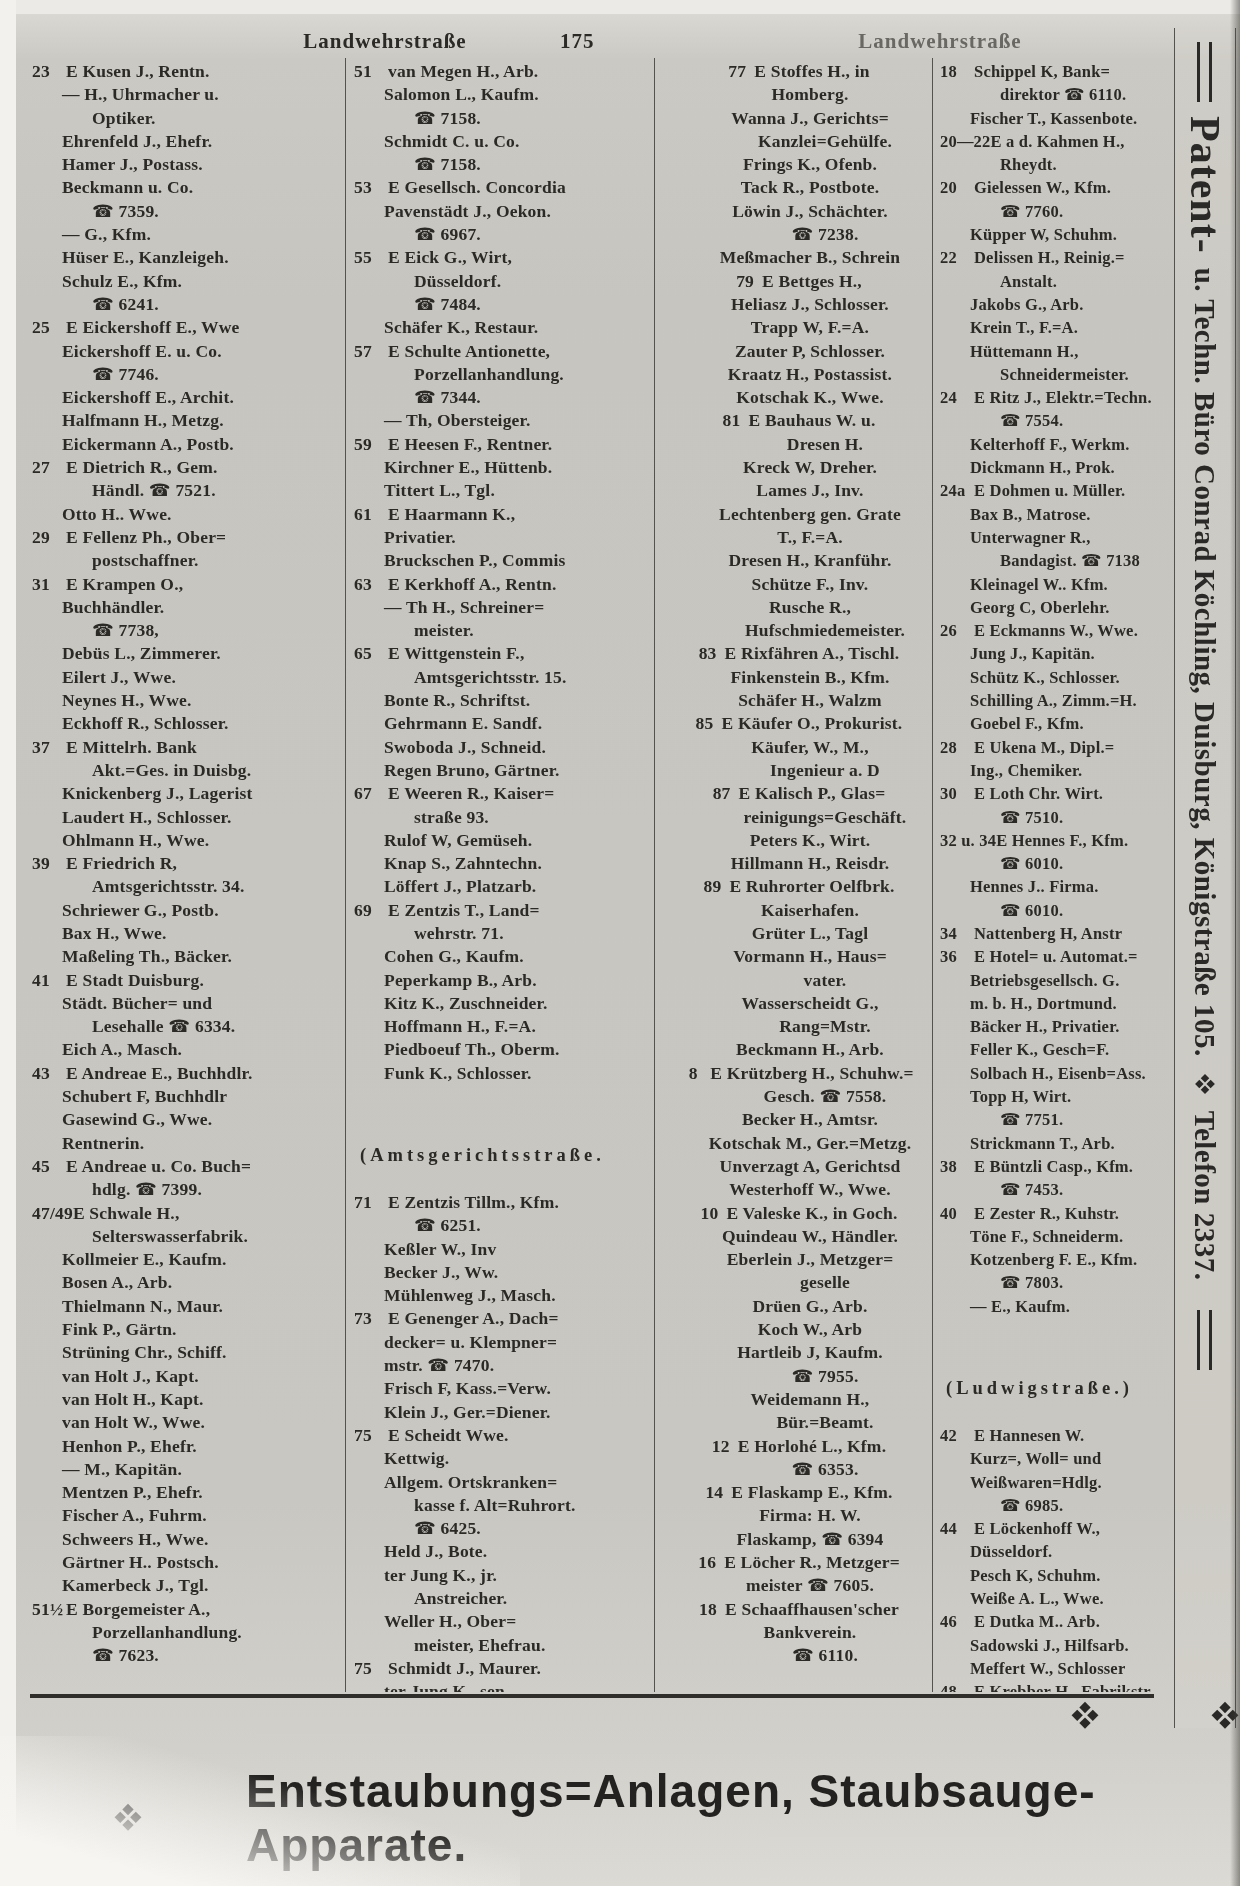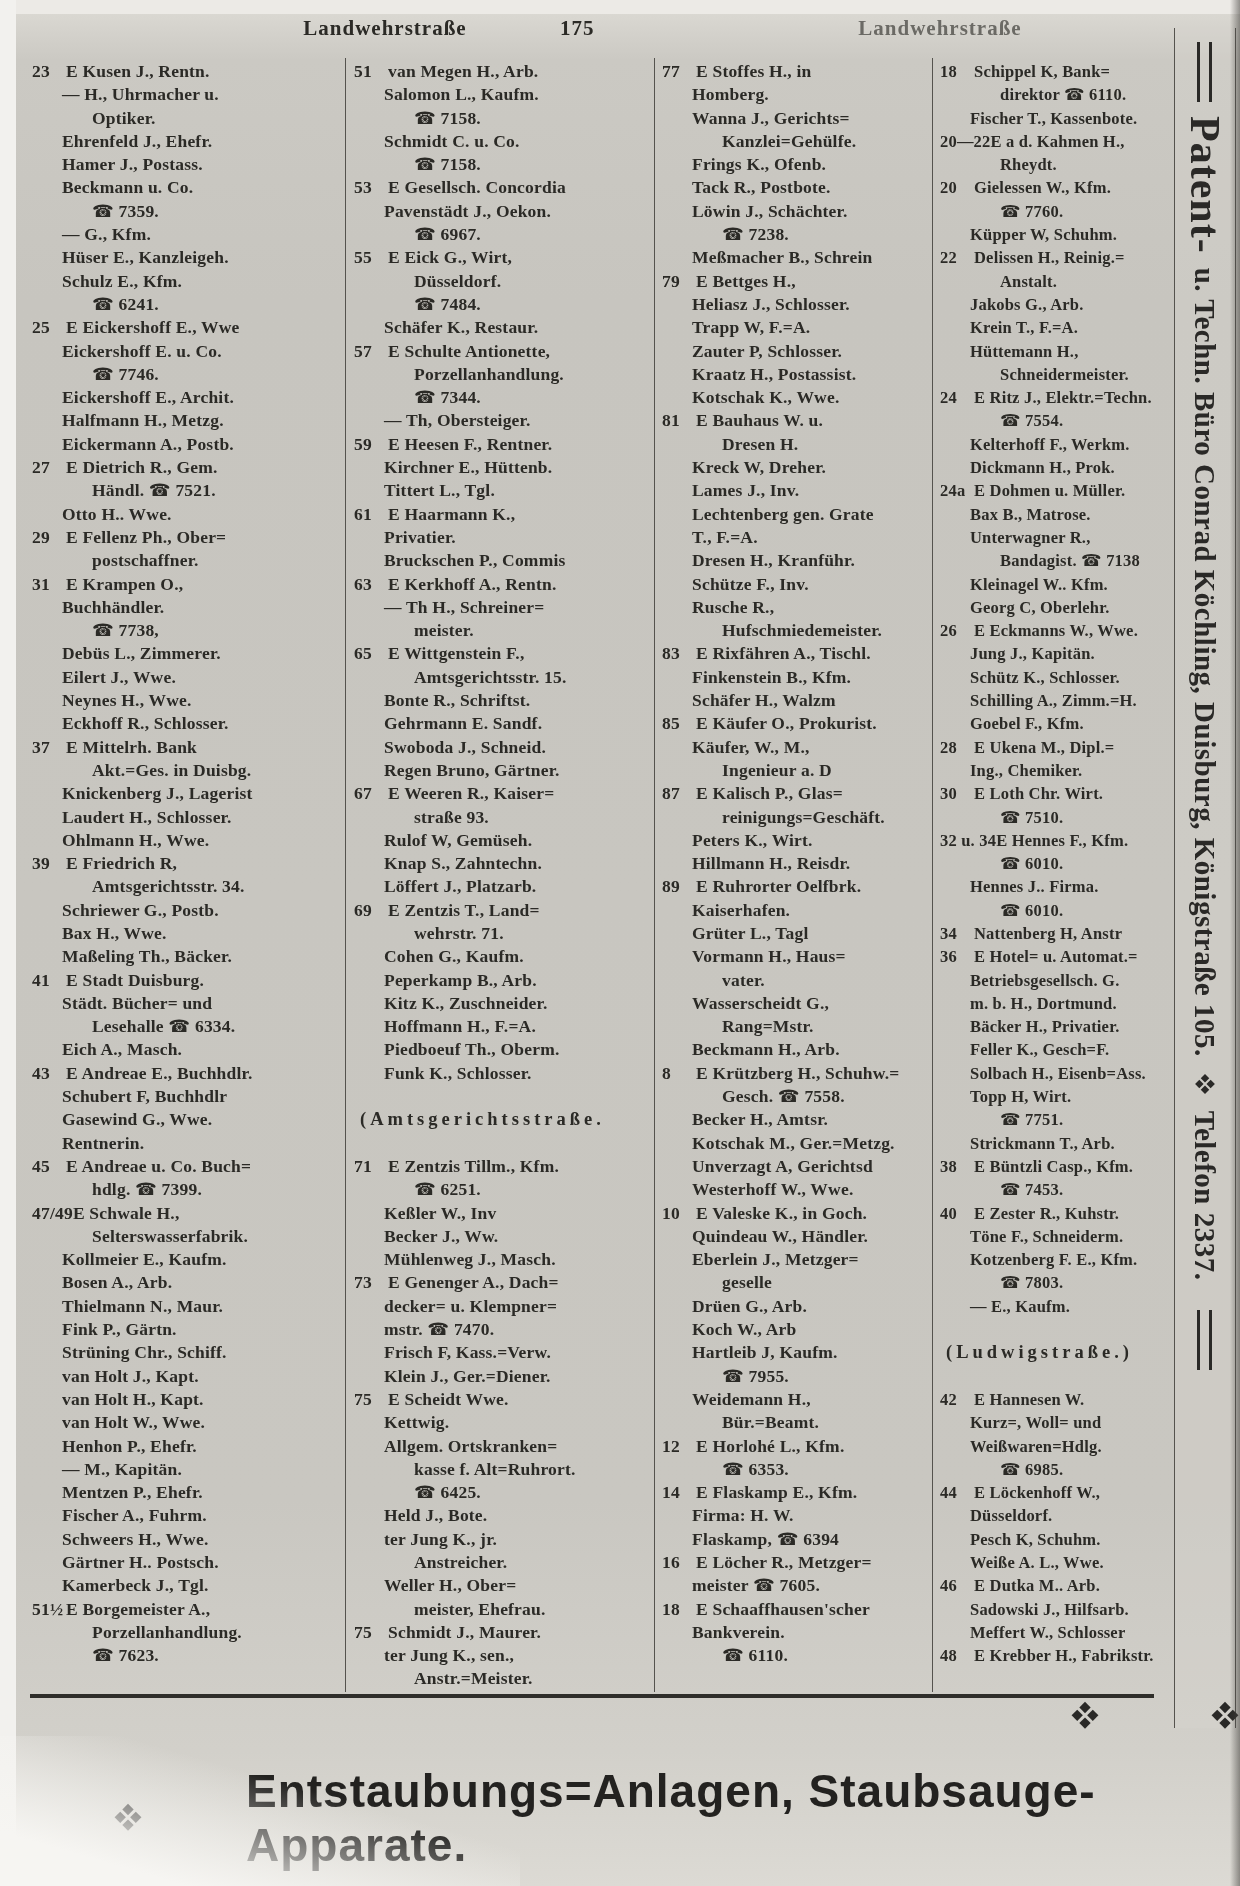--- a/index.html
+++ b/index.html
@@ -8,40 +8,40 @@
     background:linear-gradient(180deg,#dedcd6 0,#cbc9c3 60px,#c7c5bf 300px,#c9c7c1 1500px,#d2d0ca 1750px,#dcdad4 1886px);
     font-family:"Liberation Serif","DejaVu Serif","DejaVu Sans",serif;color:#2b2a26;}
   .left-strip{position:absolute;left:0;top:0;width:16px;height:100%;background:#f2f1ee;}
   .top-strip{position:absolute;left:0;top:0;width:100%;height:14px;background:#eceae6;}
   .corner-light{position:absolute;bottom:0;left:0;width:520px;height:150px;
     background:linear-gradient(to top right,#f6f5f2 18%,rgba(246,245,242,0) 62%);}
   .right-shadow{position:absolute;right:0;top:0;width:10px;height:100%;
     background:linear-gradient(to right,rgba(90,88,84,0),rgba(70,68,64,.55));}
 
   
-  .header{position:absolute;top:8px;left:0;width:100%;height:42px;}
+  .header{position:absolute;top:21px;left:0;width:100%;height:42px;}
   .hdr{position:absolute;top:8px;font-size:21px;font-weight:bold;letter-spacing:1px;}
   .hdr-left{left:255px;width:260px;text-align:center;}
   .hdr-num{left:560px;width:90px;}
   .hdr-right{left:800px;width:280px;text-align:center;opacity:.62;filter:blur(.4px);}
 
   
   .col{position:absolute;top:60px;height:1632px;overflow:hidden;font-size:17.5px;font-weight:bold;
     line-height:23.3px;letter-spacing:.2px;}
   .col1{left:32px;width:308px;}
   .col2{left:354px;width:296px;}
-  .col3{left:662px;width:266px;}
+  .col3{left:662px;width:266px;text-align:center;}
   .col4{left:940px;width:252px;font-size:16.5px;}
   .vrule{position:absolute;top:58px;height:1634px;width:1px;background:#55534e;}
   .vr1{left:345px;}.vr2{left:654px;}.vr3{left:932px;}
   .line{min-height:23.3px;white-space:nowrap;}
   .line.i1{padding-left:30px;}
   .line.i2{padding-left:60px;}
   .num{display:inline-block;min-width:34px;}
-  .line.spaced{letter-spacing:4px;font-size:18.5px;padding-left:6px;}
+  .line.spaced{letter-spacing:4px;font-size:18.5px;padding-left:6px;margin-top:36px;}
 
   
   .footer-rule{position:absolute;left:30px;top:1694px;width:1124px;height:4px;background:#2f2e2a;}
   .ad{position:absolute;left:0;top:1706px;width:1240px;font-family:"Liberation Sans","DejaVu Sans",sans-serif;
     font-weight:bold;color:#232220;}
   .ad-row1{position:absolute;top:0;left:110px;width:1125px;display:flex;align-items:center;}
   .ad-row1 .txt1{font-size:43px;letter-spacing:1px;}
   .ad-row1 .gap1{flex:1;}
   .ad-row1 .gap2{width:120px;}
   .ad-row2{position:absolute;top:58px;left:118px;width:1117px;display:flex;align-items:center;}

